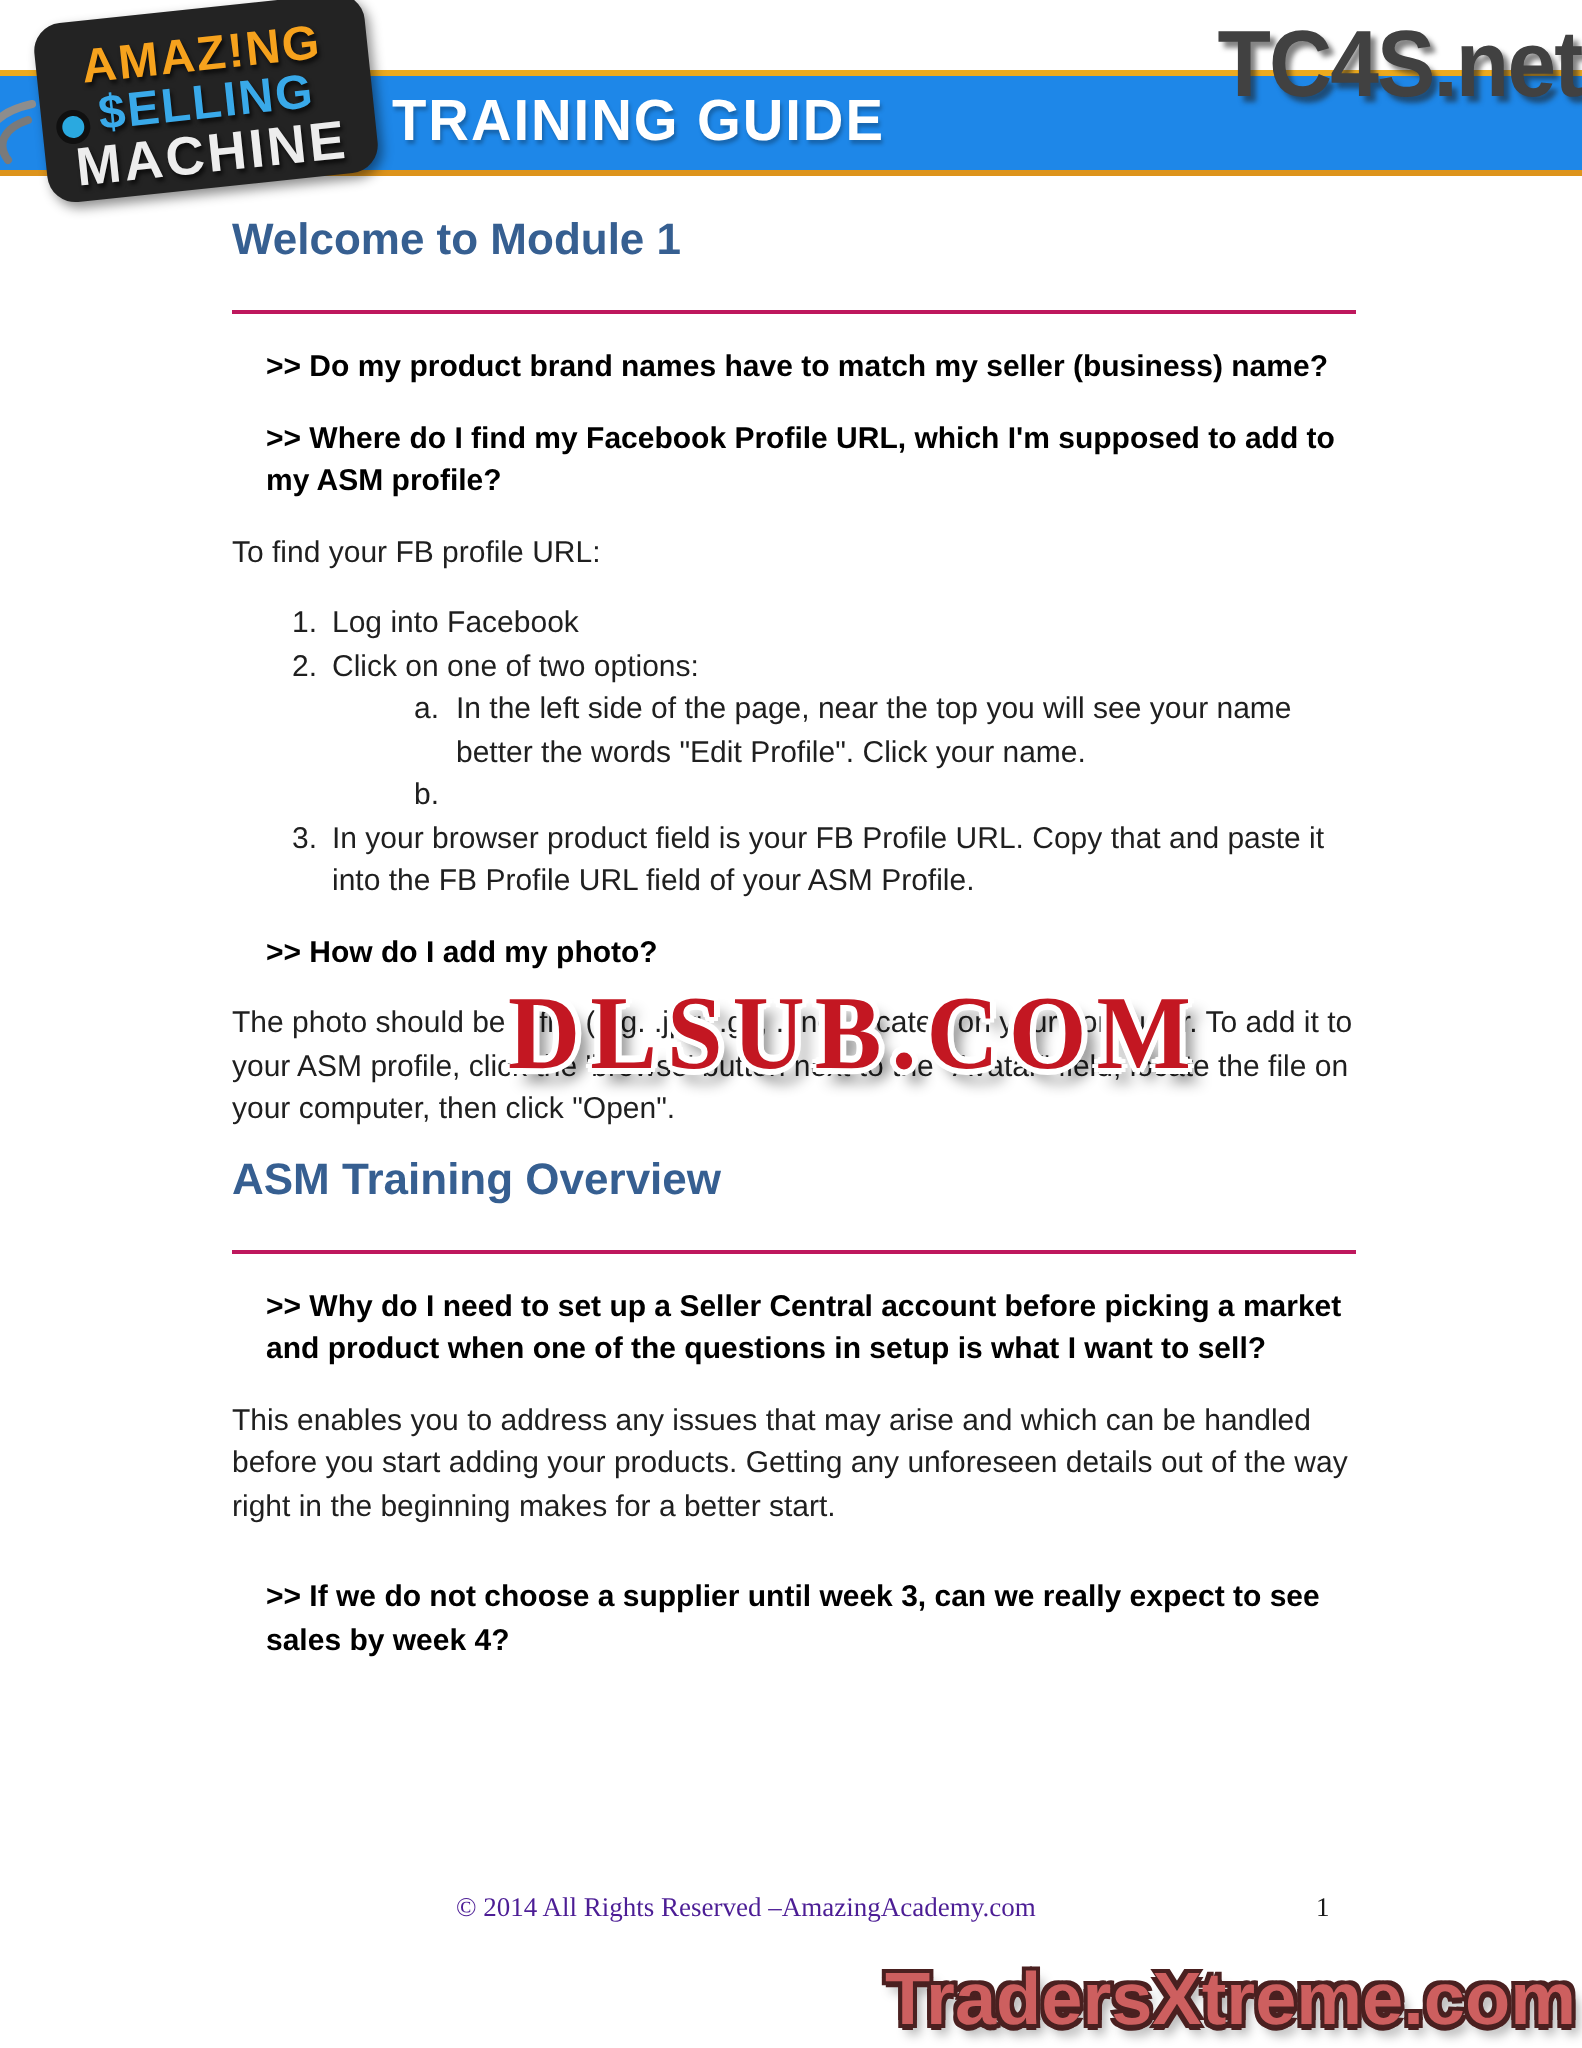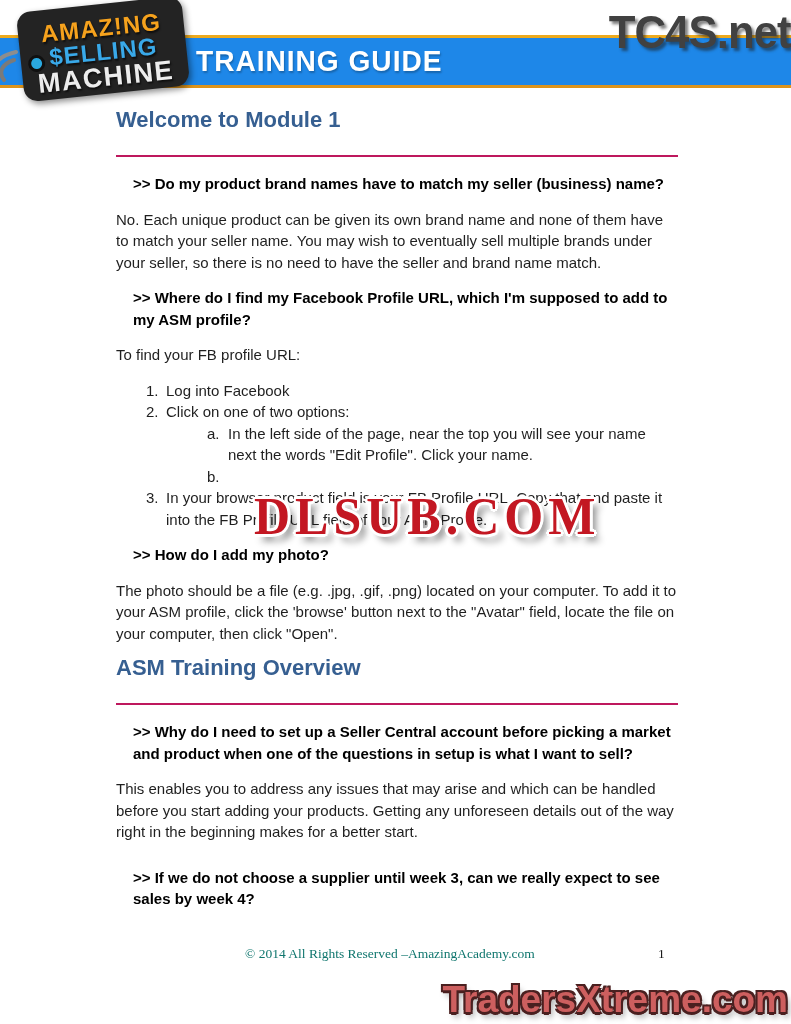--- a/index.html
+++ b/index.html
@@ -97,23 +97,22 @@
   .li{display:flex;}
   .li .marker{flex:0 0 20px;margin-left:30px;}
   .li .li-text{flex:1;}
   .li.sub .marker{margin-left:91px;flex:0 0 21px;}
   .mt-extra{margin-top:24px;}
   .sec-gap{margin-top:4px;}
 
   
   .footer-copy{
     position:absolute;left:228px;top:946px;
-    font-family:"Liberation Serif",serif;font-size:13.5px;color:#0f766e;
+    font-family:"Liberation Serif",serif;font-size:13.5px;color:#4c1d95;
     white-space:nowrap;
-    margin-left:17px;
   }
   .footer-page{
     position:absolute;left:658px;top:946px;
     font-family:"Liberation Serif",serif;font-size:13.5px;color:#1a1a1a;
   }
 </style>
 </head>
 <body>
 
 <div class="page">
@@ -134,37 +133,36 @@
 
   <div class="wm-top-right">TC4S.net</div>
   <div class="wm-stamp">DLSUB.COM</div>
   <div class="wm-bottom-right">TradersXtreme.com</div>
 
   <div class="content">
 
     <h2 class="sec-heading">Welcome to Module 1</h2>
 
     <p class="question">&gt;&gt; Do my product brand names have to match my seller (business) name?</p>
-    <p class="para">No.  Each unique product can be given its own brand name and none of them have to match your seller name. You may wish to eventually sell multiple brands under your seller, so there is no need to have the seller and brand name match.</p>
 
     <p class="question">&gt;&gt; Where do I find my Facebook Profile URL, which I'm supposed to add to my ASM profile?</p>
     <p class="para">To find your FB profile URL:</p>
 
     <div class="faq-list">
       <div class="li">
         <span class="marker">1.</span>
         <span class="li-text">Log into Facebook</span>
       </div>
       <div class="li">
         <span class="marker">2.</span>
         <span class="li-text">Click on one of two options:</span>
       </div>
       <div class="li sub">
         <span class="marker">a.</span>
-        <span class="li-text">In the left side of the page, near the top you will see your name next the words "Edit Profile".  Click your name.</span>
+        <span class="li-text">In the left side of the page, near the top you will see your name better the words "Edit Profile".  Click your name.</span>
       </div>
       <div class="li sub">
         <span class="marker">b.</span>
       </div>
       <div class="li">
         <span class="marker">3.</span>
         <span class="li-text">In your browser product field is your FB Profile URL.  Copy that and paste it into the FB Profile URL field of your ASM Profile.</span>
       </div>
     </div>
 

